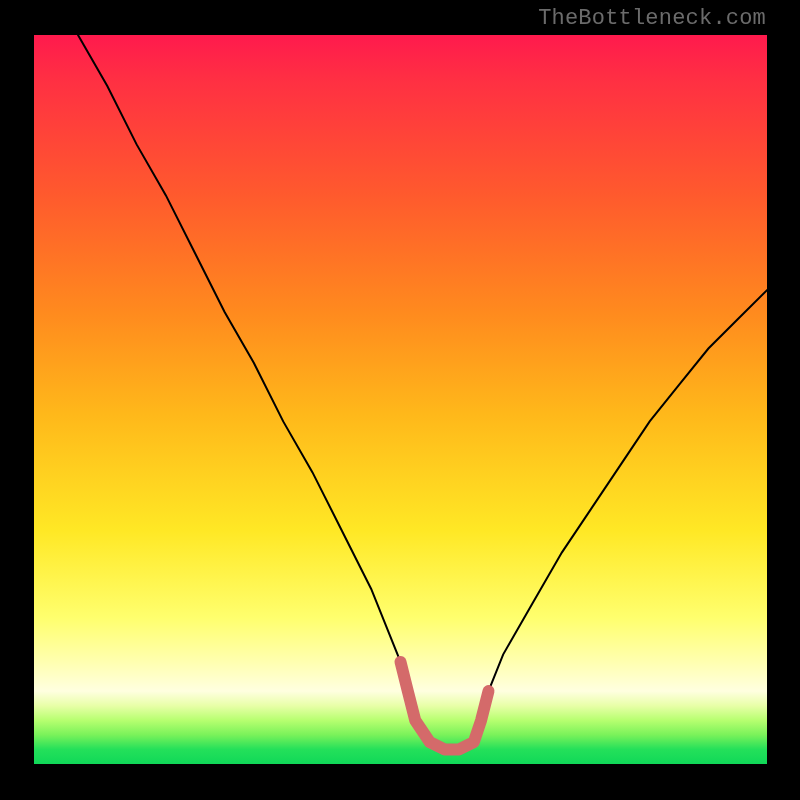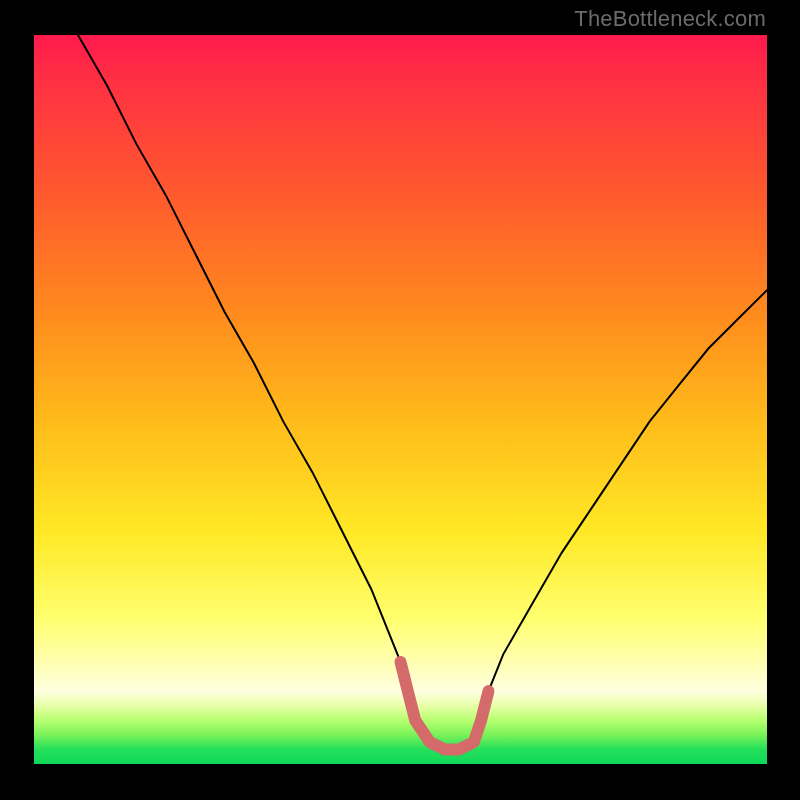--- a/index.html
+++ b/index.html
@@ -46,21 +46,21 @@
     position: absolute;
     left: 34px;
     top: 35px;
     width: 733px;
     height: 729px;
   }
   .watermark {
     position: absolute;
     top: 6px;
     right: 34px;
-    font-family: Liberation Sans, sans-serif;
+    font-family: Liberation Mono, monospace;
     font-size: 22px;
     color: #6b6b6b;
     font-weight: 500;
     letter-spacing: 0.2px;
   }
 </style>
 </head>
 <body>
 
 <div class="frame">

